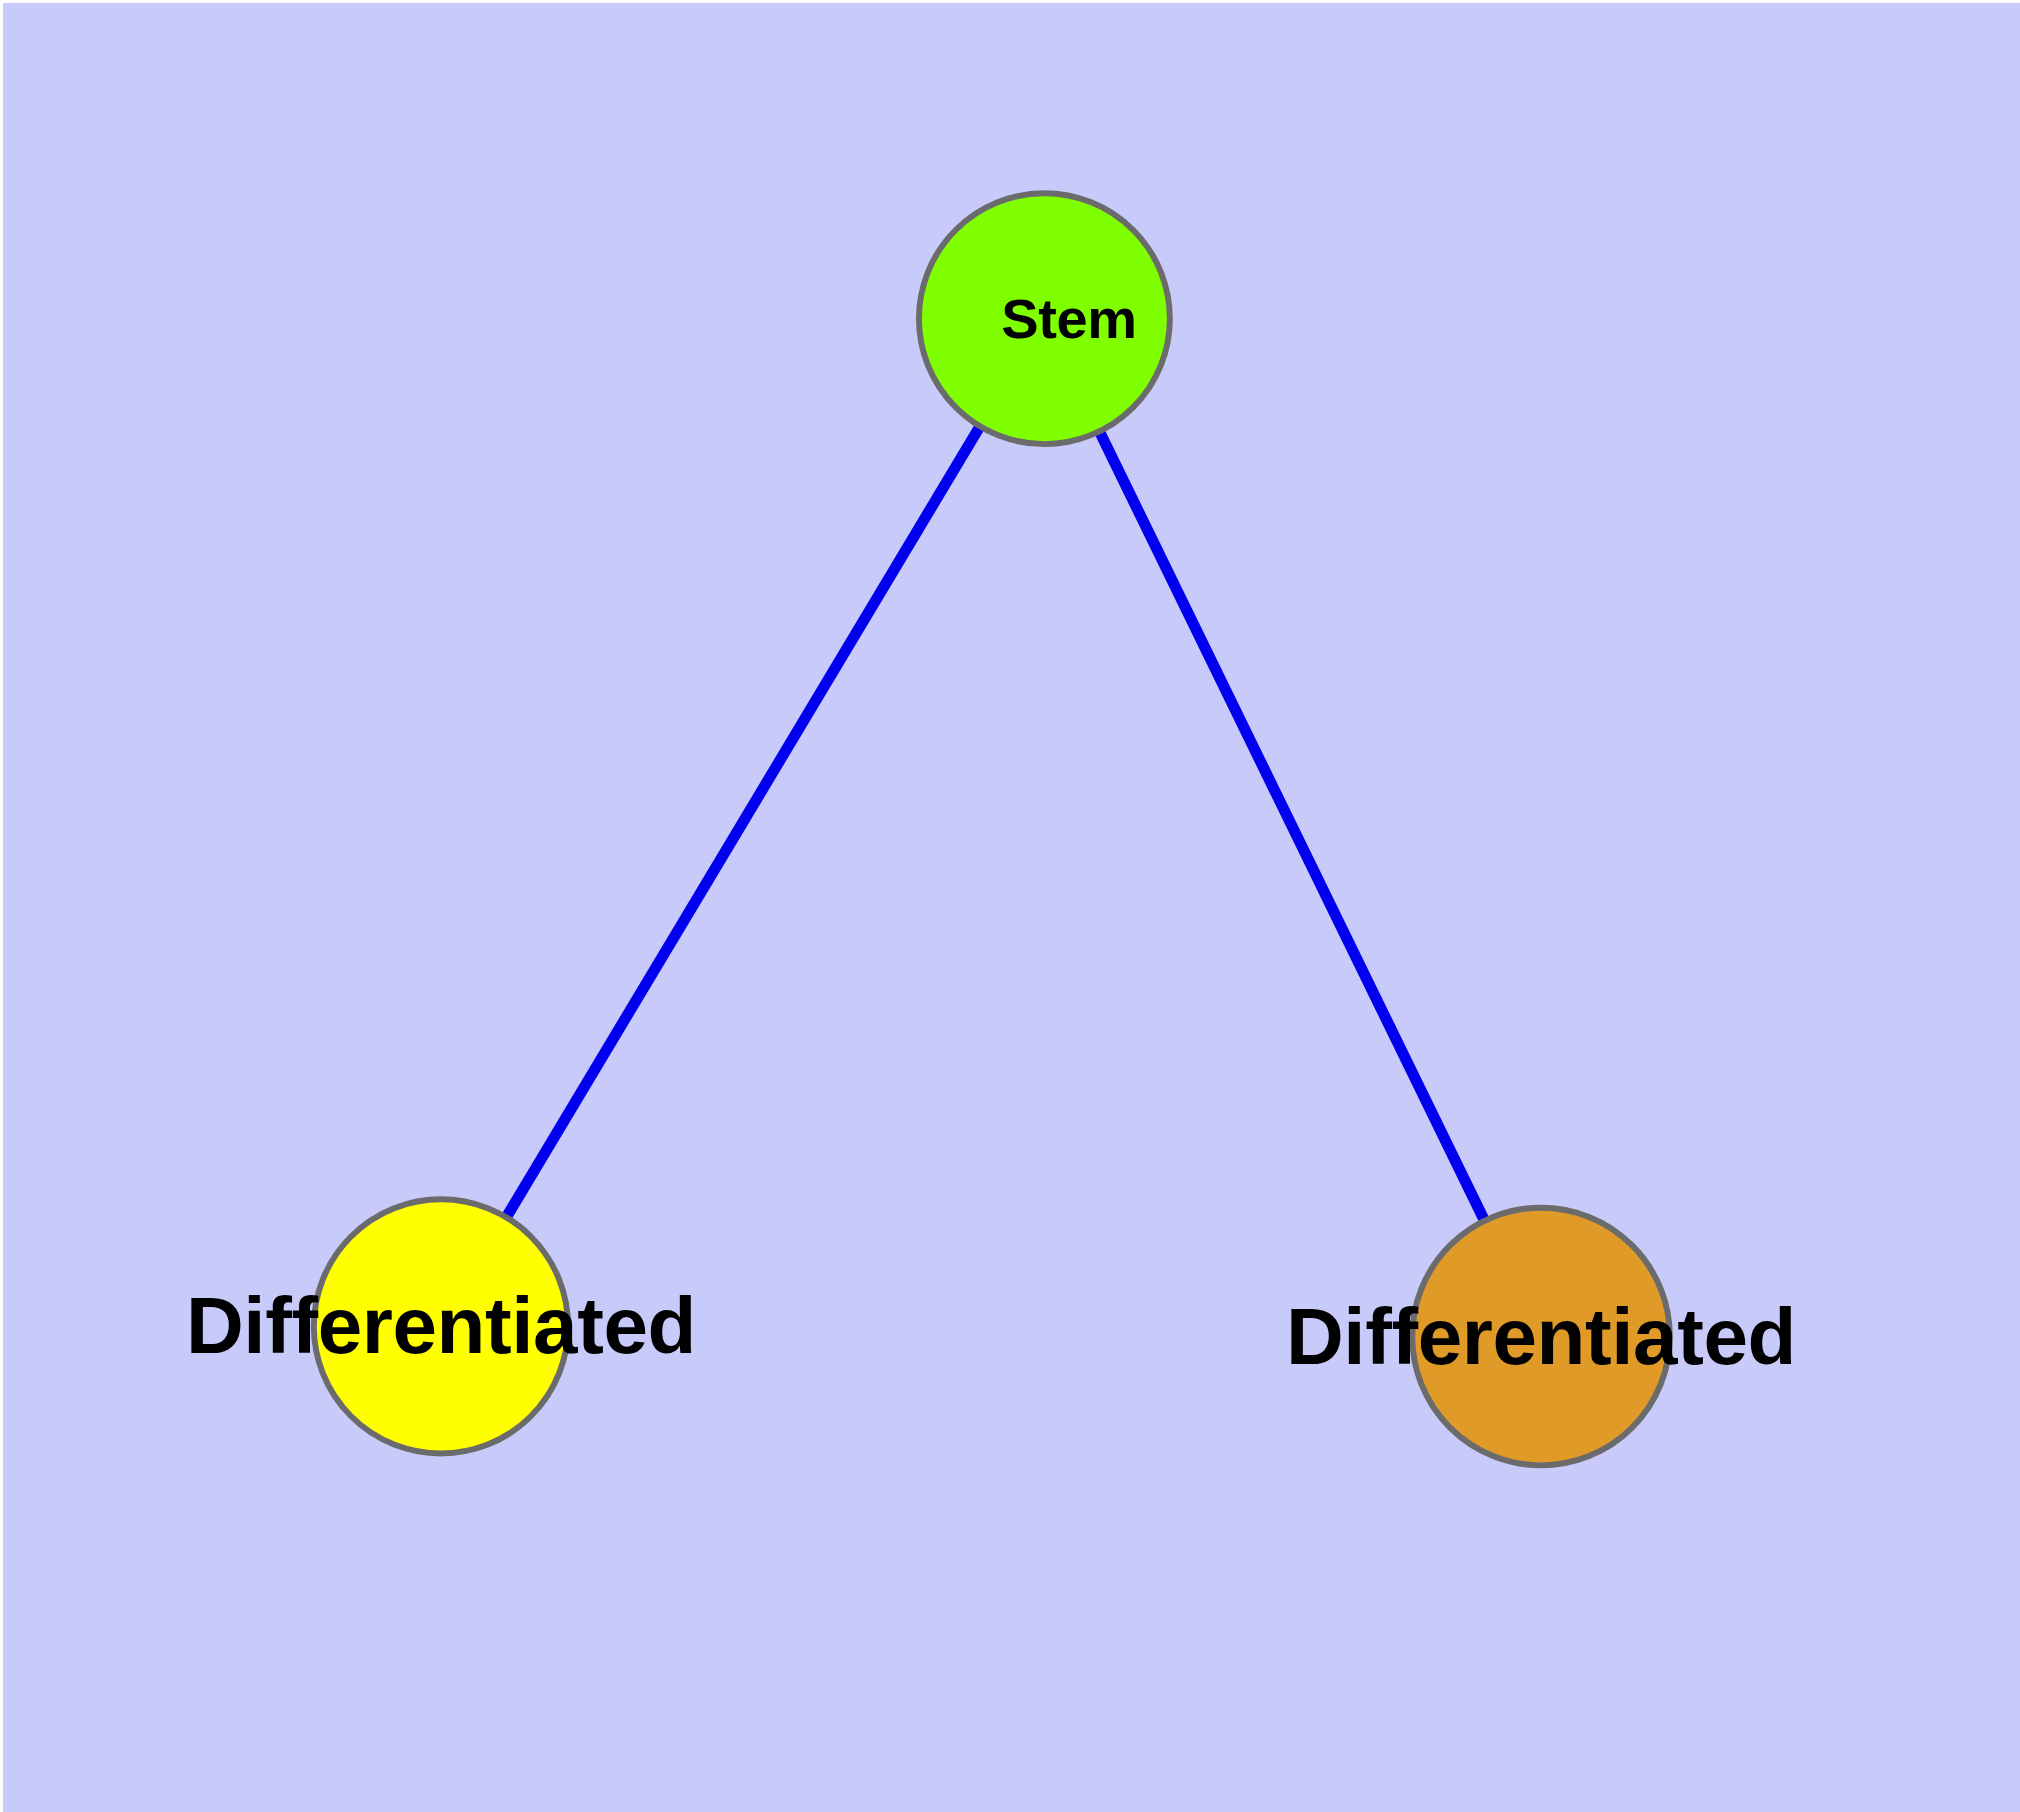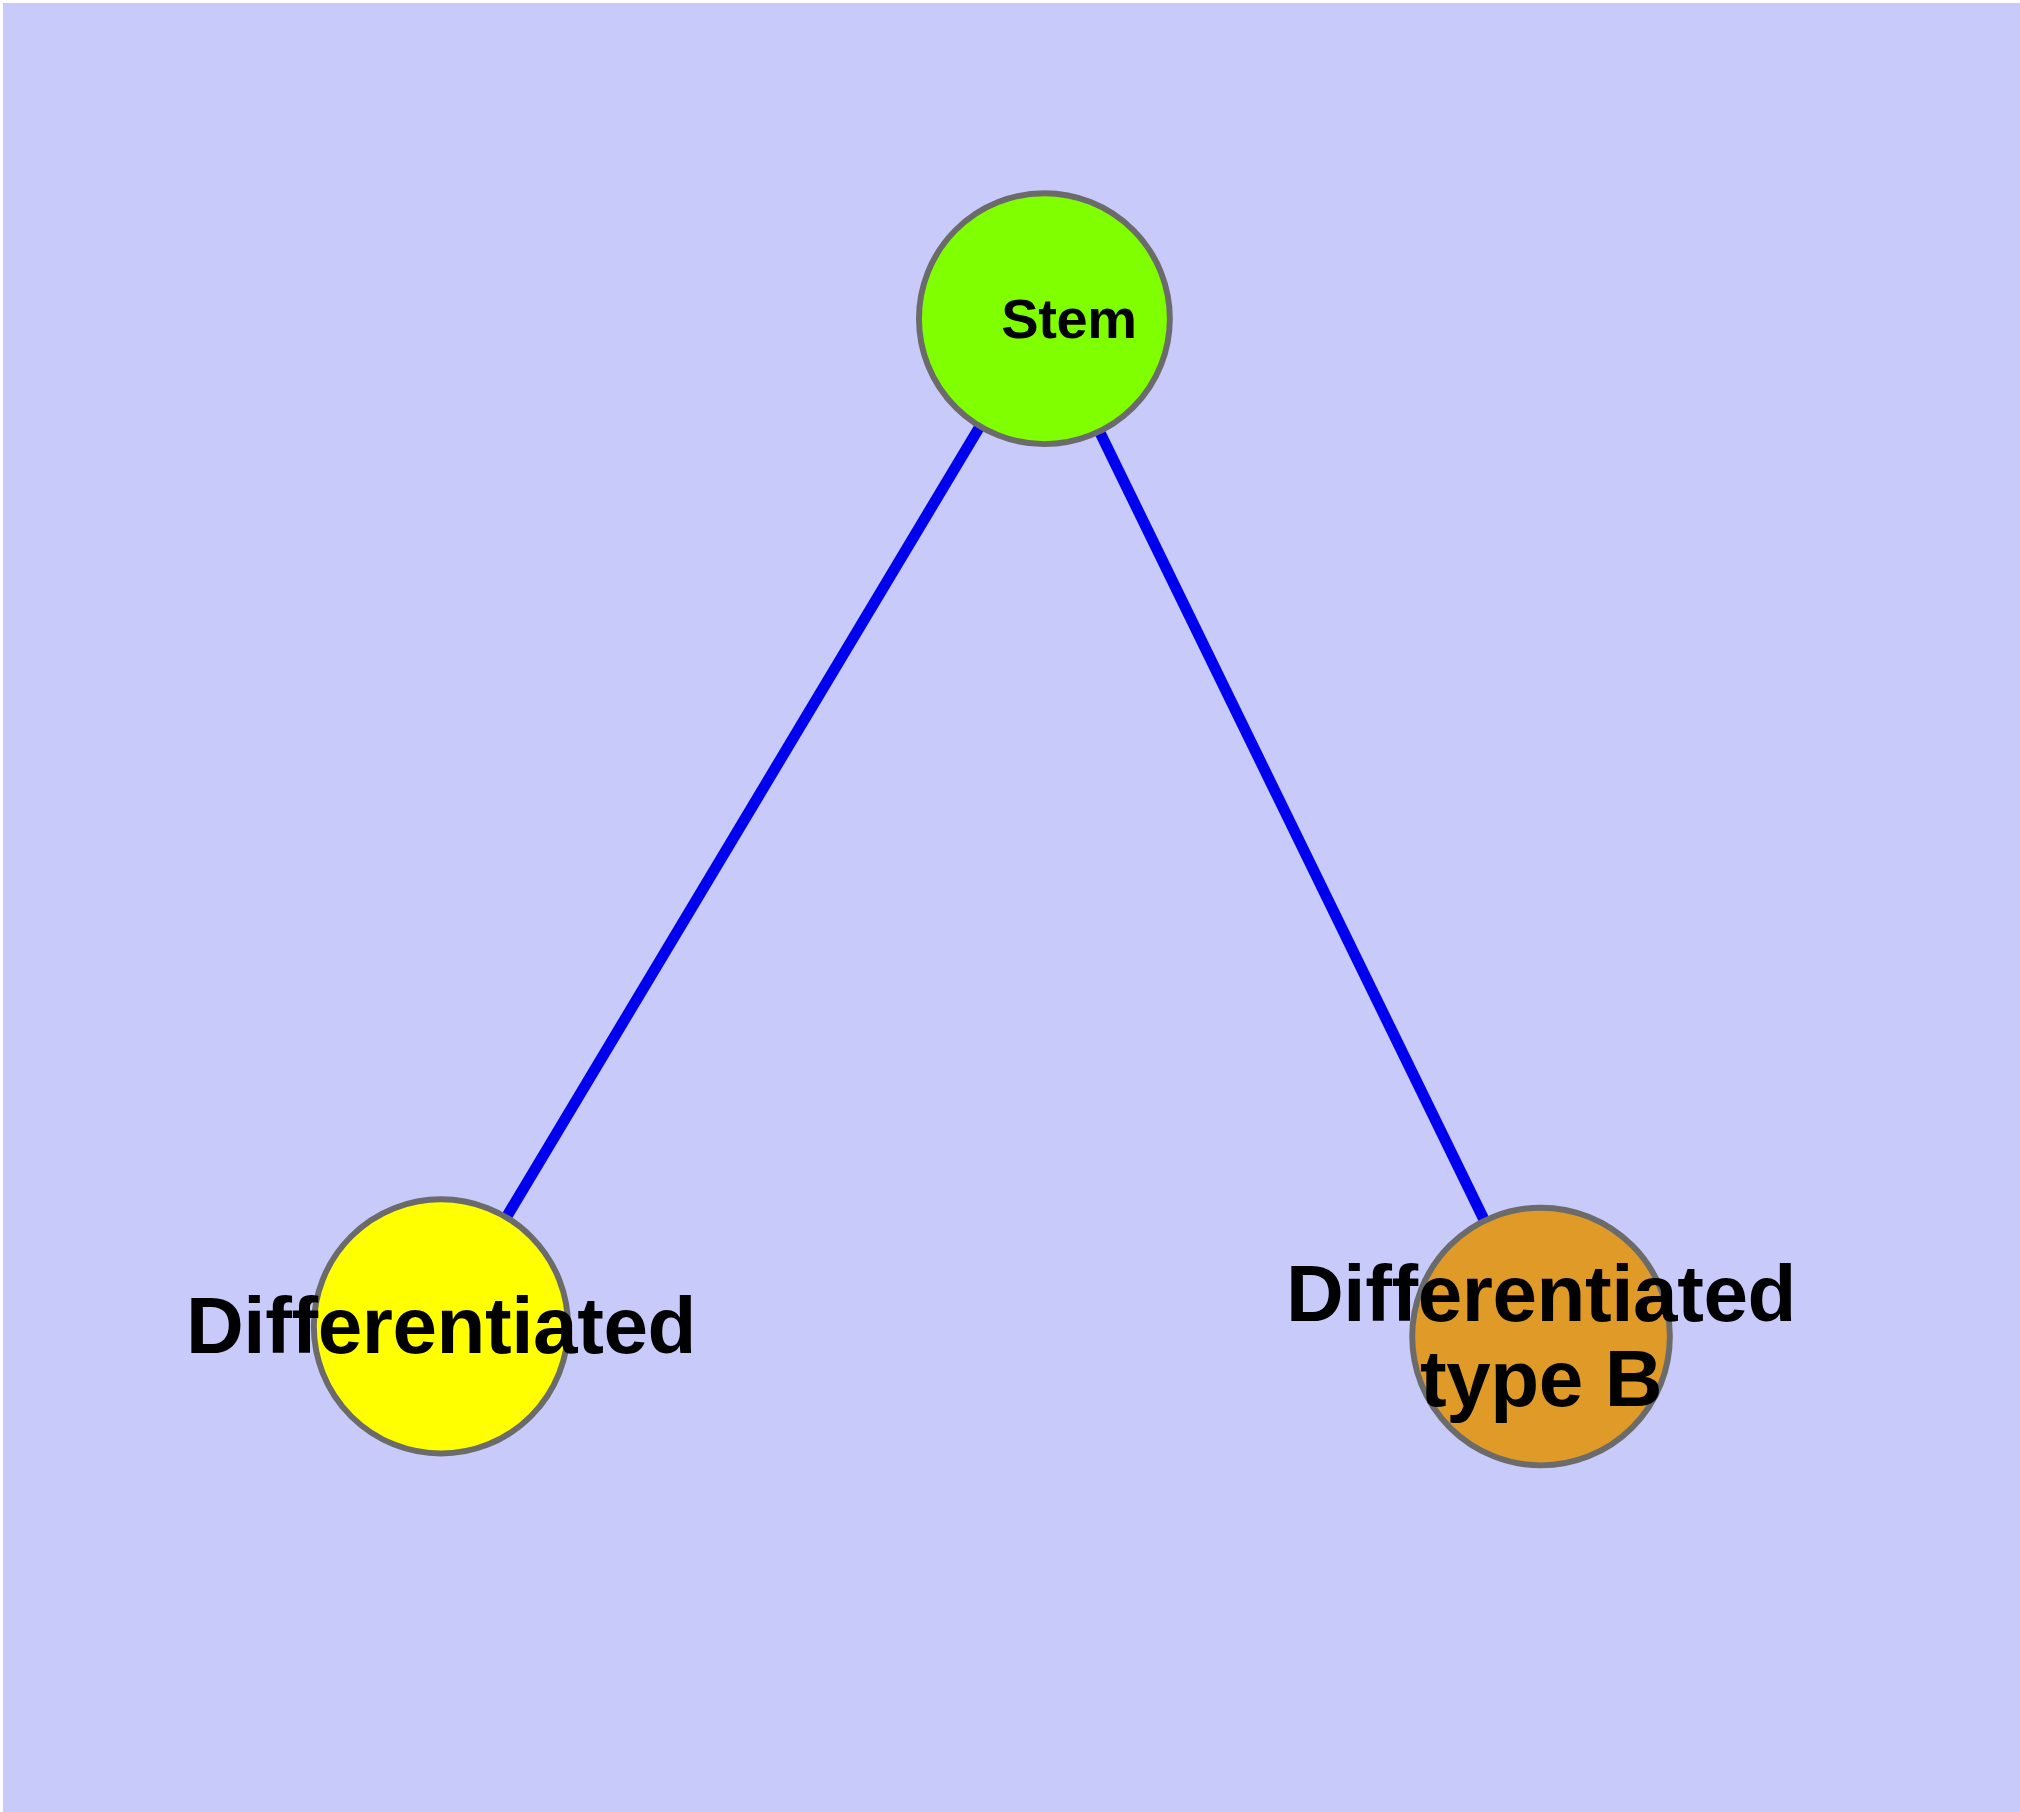--- a/index.html
+++ b/index.html
@@ -78,18 +78,17 @@
 
   <div id="labels-group">
       <div class="node-label" style="left: 1044px; top: 319px; font-size: 56px; color: rgb(0, 0, 0); margin-left: 25px;">
         <span class="line">Stem</span>
       </div>
       <div class="node-label" style="left: 441px; top: 1326px; font-size: 80px; color: rgb(0, 0, 0);">
         <span class="line">Differentiated</span>
       </div>
       <div class="node-label" style="left: 1541px; top: 1337px; font-size: 80px; color: rgb(0, 0, 0);">
         <span class="line">Differentiated</span>
-        <span class="line">type B</span>
       </div>
     </div>
 
 </div>
 
 
 </body></html>

